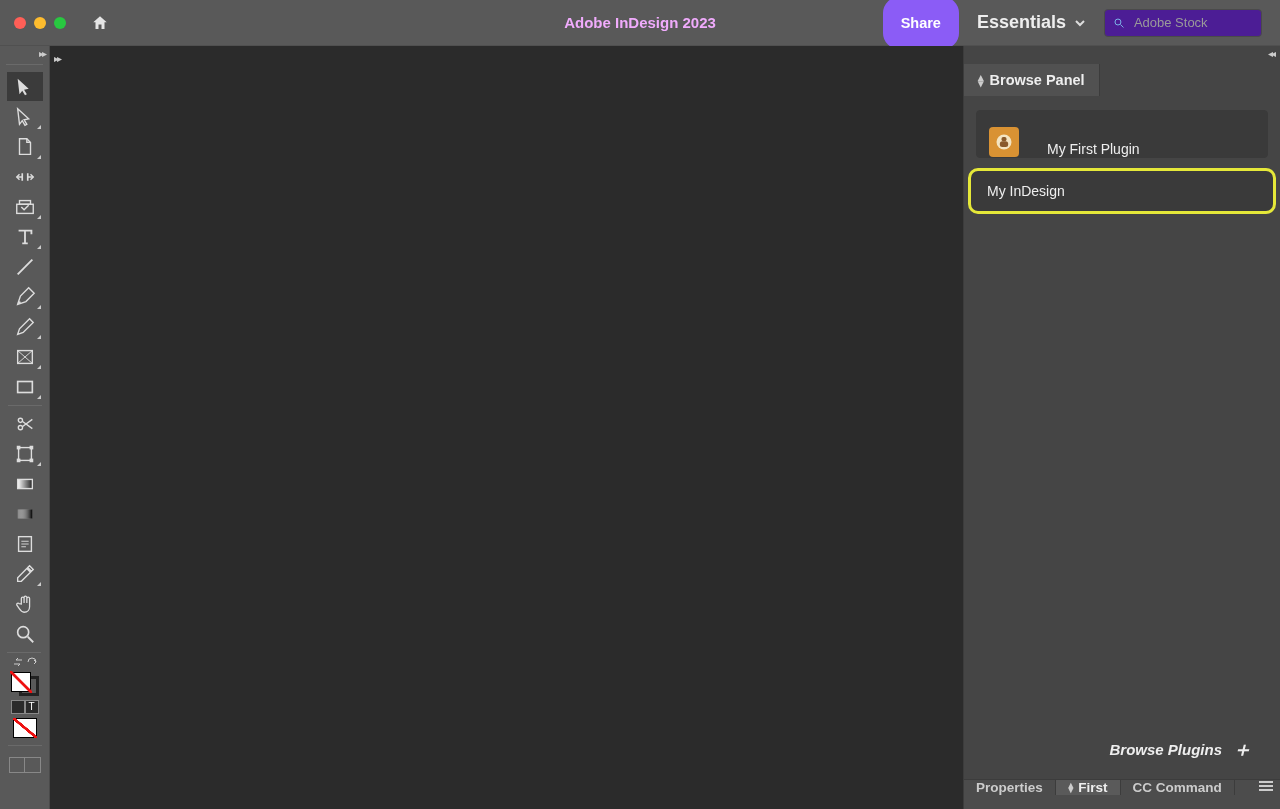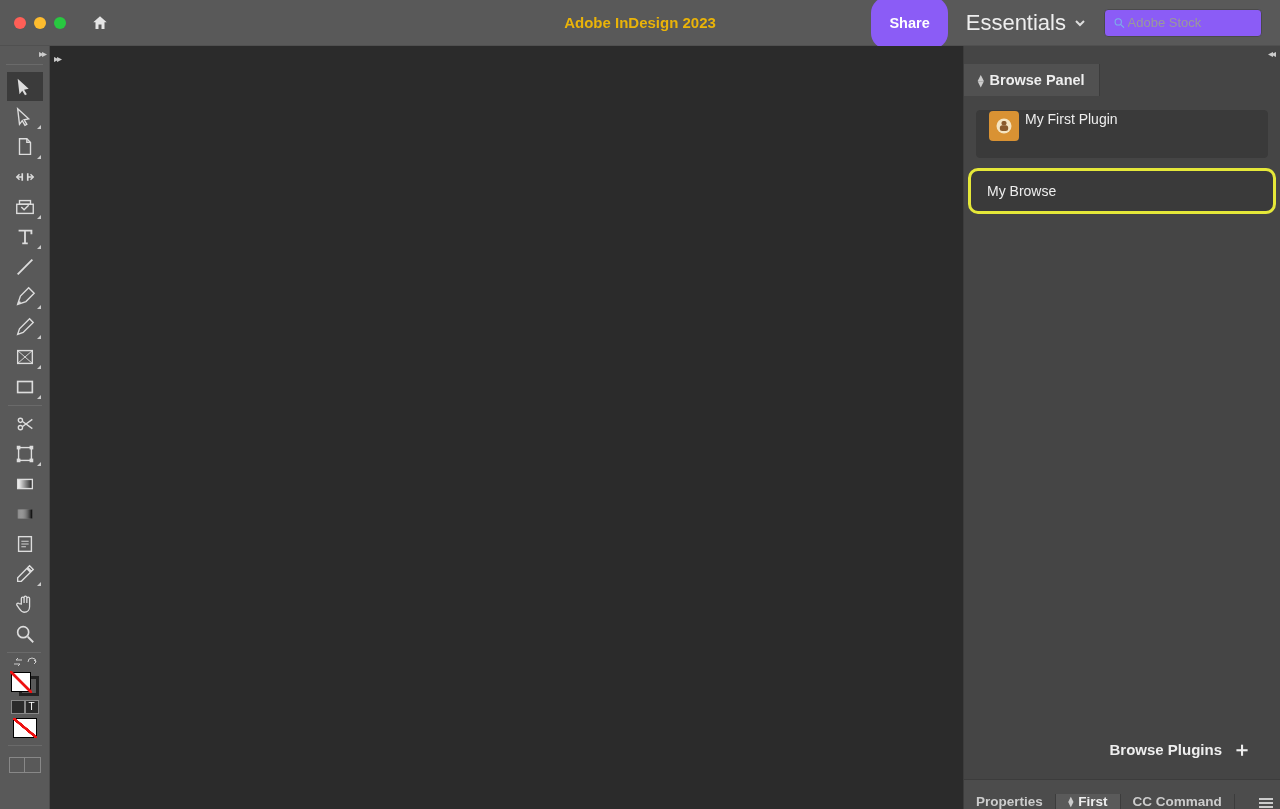--- a/index.html
+++ b/index.html
@@ -12,30 +12,30 @@
     display: flex; align-items: center;
     position: relative;
     border-bottom: 1px solid #505050;
   }
   .traffic-lights { display: flex; gap: 8px; margin-left: 14px; }
   .tl { width: 12px; height: 12px; border-radius: 50%; }
   .tl.red    { background: #ff5f57; }
   .tl.yellow { background: #febc2e; }
   .tl.green  { background: #28c840; }
   .home-btn { margin-left: 24px; color: #e5e5e5; display:flex; align-items:center; }
-  .app-title { position: absolute; left: 50%; transform: translateX(-50%); font-size: 15px; font-weight: 600; color: #eab308; }
+  .app-title { position: absolute; left: 50%; transform: translateX(-50%); font-size: 15px; font-weight: 600; color: #f0abfc; }
   .titlebar-right { margin-left: auto; display: flex; align-items: center; gap: 18px; padding-right: 18px; }
   .share-btn {
     background: #8b5cf6; color: #fff; font-size: 14.5px; font-weight: 600;
     border: none; border-radius: 16px; padding: 18px 18px; cursor: pointer;
   }
-  .workspace-switch { display: flex; align-items: center; gap: 8px; font-size: 22px; font-weight: 400; color:#eee; cursor:pointer; }
+  .workspace-switch { display: flex; align-items: center; gap: 8px; font-size: 18px; font-weight: 700; color:#eee; cursor:pointer; }
   .stock-search {
     width: 158px; height: 28px; border:1px solid #4a4a4a; border-radius:4px;
-    background:#8b5cf6; display:flex; align-items:center; gap:2px; padding:0 8px;
+    background:#4c1d95; display:flex; align-items:center; gap:9px; padding:0 8px;
   }
   .stock-search input {
     background: transparent; border: none; outline: none; color:#ddd; font-size:13px; width:100%;
   }
   .stock-search input::placeholder { color:#9a9a9a; }
 
   
   .workrow { position: absolute; top:46px; left:0; right:0; bottom:0; display:flex; }
 
   
@@ -76,33 +76,33 @@
   .right-col .expand-row { height:18px; display:flex; justify-content:flex-end; align-items:flex-start; padding:2px 6px 0 0;}
   .panel-tab-row { height:32px; display:flex; align-items:stretch; background:#454545;}
   .panel-tab {
     display:flex; align-items:center; gap:6px; padding:0 14px;
     font-size:14.5px; font-weight:700; color:#eee; background:#515151;
     border-right:1px solid #3c3c3c; cursor:pointer;
   }
   .updown { font-size:11px; line-height:9px; color:#ccc; display:flex; flex-direction:column; align-items:center;}
   .panel-body { flex:1; background:#454545; padding:14px 12px 0 12px; display:flex; flex-direction:column; gap:10px; overflow:hidden;}
   .plugin-card {
-    background:#3a3a3a; border-radius:4px; height:48px; display:flex; align-items:flex-start; gap:6px;
+    background:#3a3a3a; border-radius:4px; height:48px; display:flex; align-items:flex-end; gap:28px;
     padding:0 12px; border:1px solid #3a3a3a;
   }
   .plugin-icon { width:30px; height:30px; border-radius:4px; background:#d99233; display:flex; align-items:center; justify-content:center; }
   .command-card {
     background:#3a3a3a; border-radius:10px; height:46px; display:flex; align-items:center;
     padding:0 16px; border:3px solid #e5e839; margin-left:-8px; margin-right:-8px;
   }
   .panel-spacer { flex:1; }
-  .browse-row { height:40px; display:flex; align-items:center; justify-content:flex-end; gap:10px; padding:0 16px; font-size:15px; font-weight:600; color:#eee; cursor:pointer;}
+  .browse-row { height:40px; display:flex; align-items:center; justify-content:flex-end; gap:10px; padding:0 16px; font-size:15px; font-weight:600; color:#eee; cursor:pointer;font-style:italic;}
   .browse-row .plus { font-size:20px; font-weight:700; }
 
-  .bottom-tabs { height:30px; background:#4c4c4c; display:flex; align-items:flex-end; border-top:1px solid #3c3c3c;}
+  .bottom-tabs { height:30px; background:#4c4c4c; display:flex; align-items:flex-start; border-top:1px solid #3c3c3c;}
   .btab { padding:0 12px; display:flex; align-items:center; gap:5px; font-size:13.5px; font-weight:700; color:#ccc; cursor:pointer; border-right:1px solid #3c3c3c;}
   .btab.active { background:#5a5a5a; color:#eee;}
   .btab .updown{transform:scale(.85);}
   .bottom-tabs .menu-dots { margin-left:auto; width:28px; display:flex; align-items:center; justify-content:center; color:#ccc; cursor:pointer;}
 
   svg { display:block; }
 </style>
 </head>
 <body>
 
@@ -514,21 +514,21 @@
           <svg width="20" height="20" viewBox="0 0 24 24">
               <circle cx="12" cy="12" r="9" fill="#f4e4c1"></circle>
               <rect x="9" y="6" width="6" height="5" rx="2" fill="#8a5a2b"></rect>
               <rect x="7" y="11" width="10" height="7" rx="3" fill="#8a5a2b"></rect>
             </svg>
         </div>
         <span style="font-size:14px;font-weight:500;color:#eee">My First Plugin</span>
       </div>
 
       <div class="command-card">
-        <span style="font-size:14px;color:#eee">My Browse</span>
+        <span style="font-size:14px;color:#eee">My InDesign</span>
       </div>
 
       <div class="panel-spacer"></div>
 
       <div class="browse-row">
         <span>Browse Plugins</span>
         <span class="plus">＋</span>
       </div>
 
       <div class="bottom-tabs" style="margin:0 -12px">

